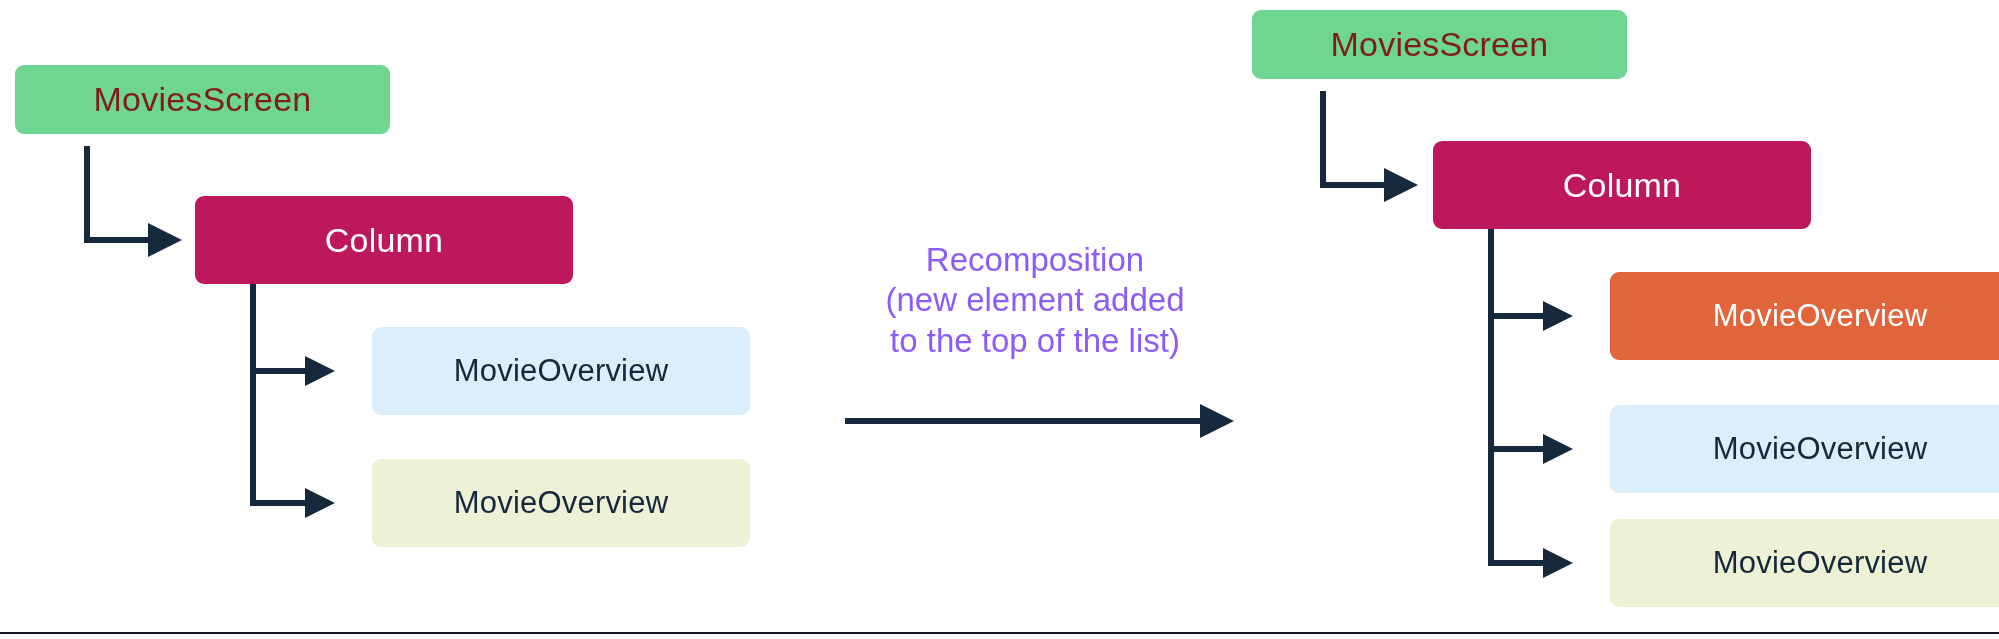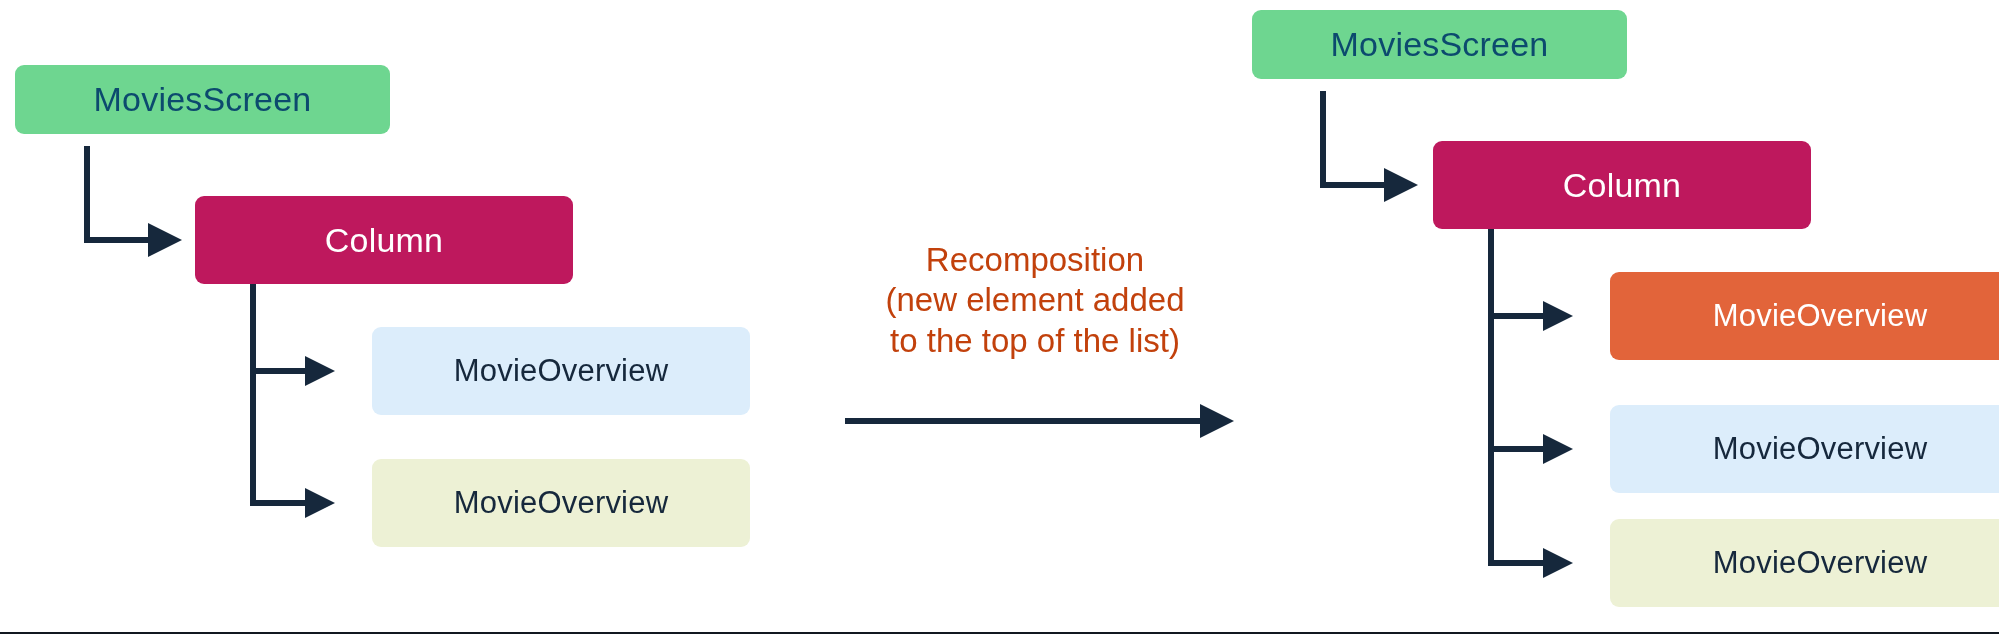--- a/index.html
+++ b/index.html
@@ -25,21 +25,21 @@
     align-items: center;
     justify-content: center;
     box-sizing: border-box;
     font-family: "Liberation Sans", sans-serif;
     font-weight: 400;
     letter-spacing: 0.2px;
     white-space: nowrap;
   }
   .node-green {
     background: #6ed690;
-    color: #0c4a6e;
+    color: #7f1d1d;
   }
   .node-blue {
     background: #be185d;
     color: #ffffff;
   }
   .node-orange {
     background: #e2643a;
     color: #ffffff;
   }
   .node-lightblue {
@@ -72,21 +72,21 @@
   }
   .arrowhead-sm {
     border-top: 15px solid transparent;
     border-bottom: 15px solid transparent;
     border-left: 30px solid #16283c;
   }
 
   
   #recomp-label {
     position: absolute;
-    color: #c2410c;
+    color: #8b5cf6;
     text-align: center;
     font-family: "Liberation Sans", sans-serif;
     line-height: 1.22;
     white-space: pre-line;
   }
 
   #bottom-rule {
     position: absolute;
     left: 0;
     width: 1999px;

